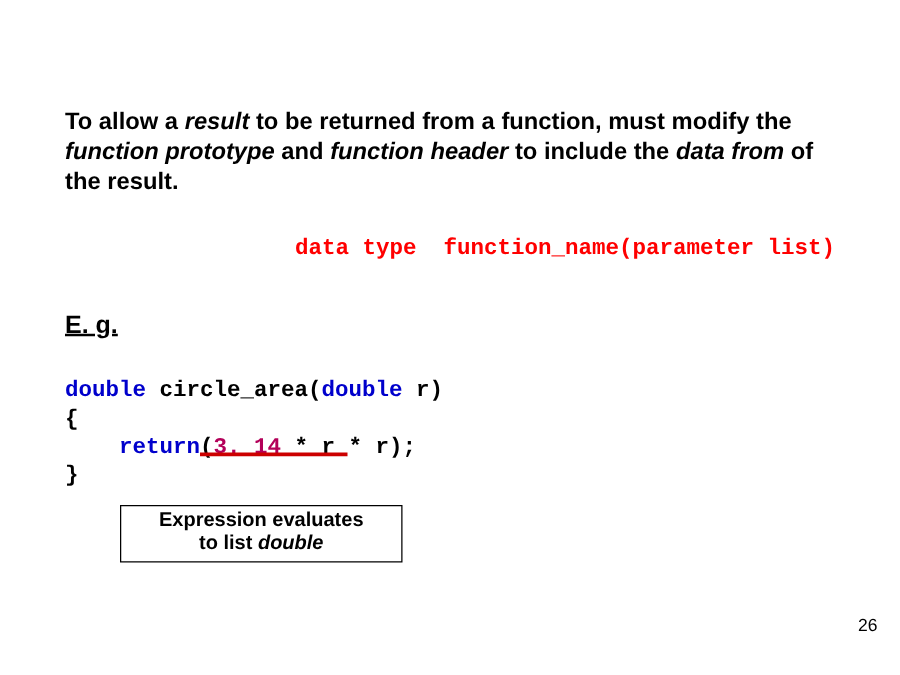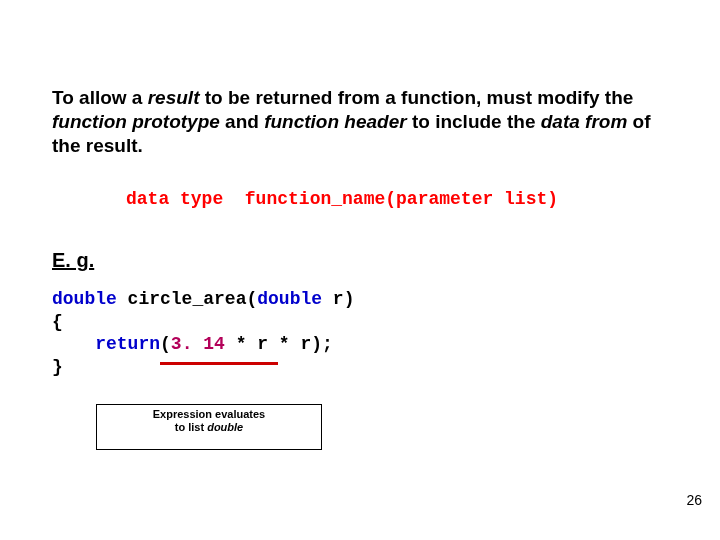--- a/index.html
+++ b/index.html
@@ -27,31 +27,32 @@
   .ital  { font-style: italic; margin-top: 30px; }
 
   .syntax {
     margin-top: 32px;
     margin-left: 74px;
     font-family: "Courier New", Courier, monospace;
     font-size: 18px;
     font-weight: bold;
     color: #ff0000;
     white-space: pre;
+    text-align: right;
   }
 
   .eg {
     margin-top: 40px;
     font-size: 20px;
     font-weight: bold;
     text-decoration: underline;
   }
 
   .code {
-    margin-top: 16px;
+    margin-top: 30px;
     font-family: "Courier New", Courier, monospace;
     font-size: 18px;
     font-weight: bold;
     line-height: 1.25;
     white-space: pre;
   }
   .kw  { color: #0000cc; } 
   .id  { color: #000; }
   .lit { color: #b30059; }
 
@@ -65,23 +66,23 @@
   }
 
   .note-box {
     position: absolute;
     left: 96px;
     top: 404px;
     width: 216px;
     border: 1px solid #000;
     background: #fff;
     text-align: center;
-    font-size: 11px;
+    font-size: 16px;
     font-weight: bold;
-    padding: 3px 4px 16px 4px;
+    padding: 3px 4px 4px 4px;
     line-height: 1.15;
   }
 
   .pageno {
     position: absolute;
     right: 18px;
     bottom: 32px;
     font-size: 14px;
     color: #000000;
   }

